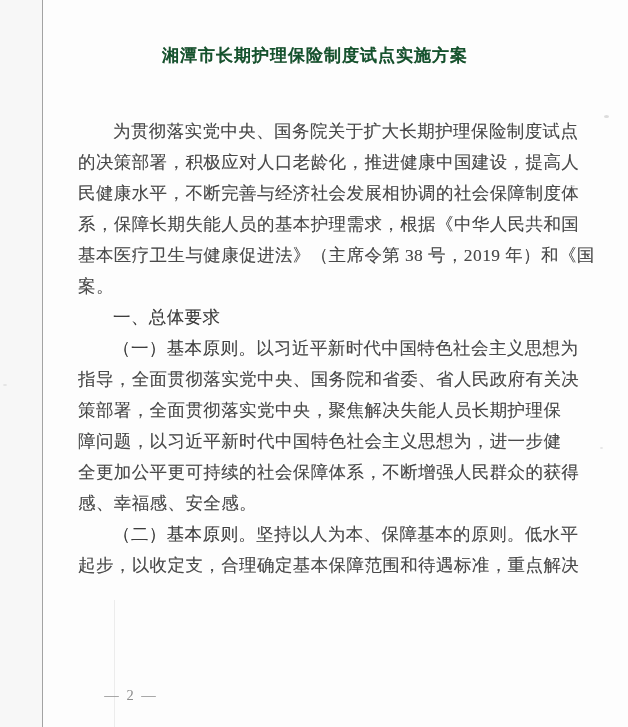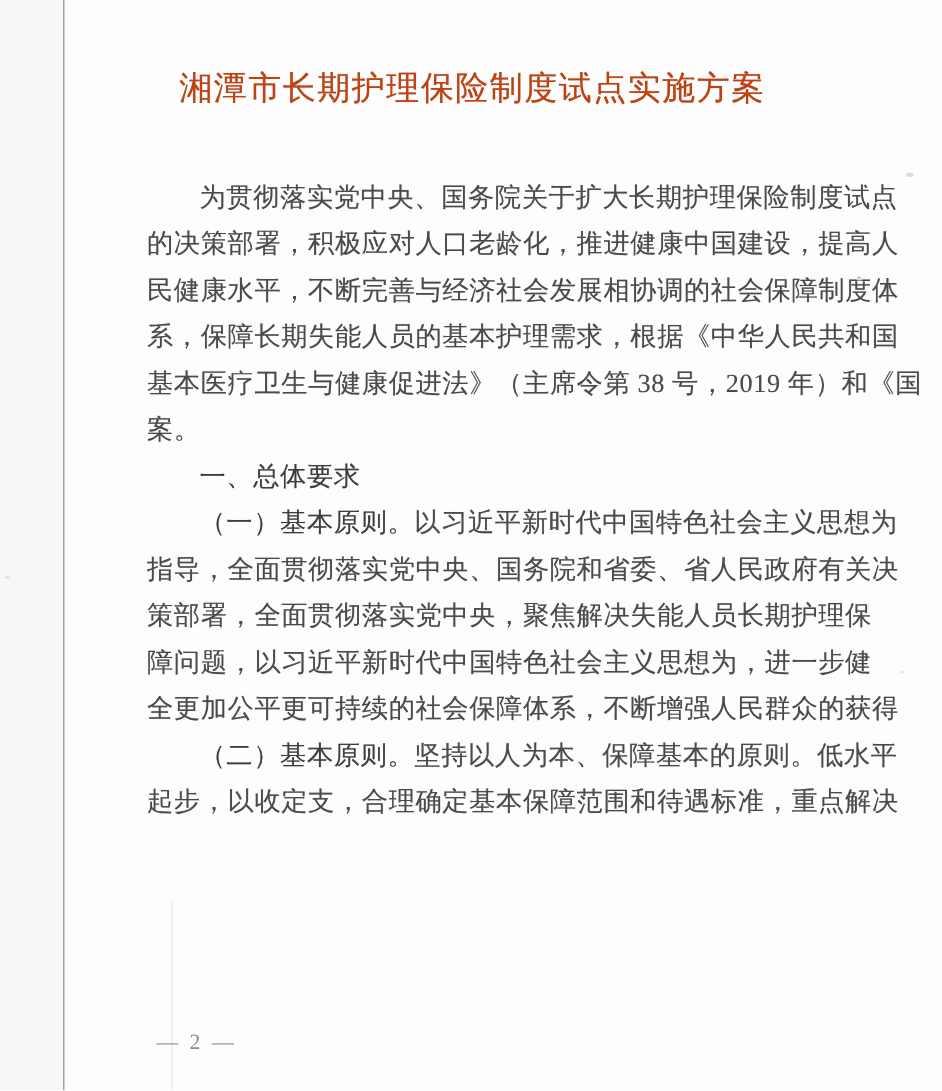--- a/index.html
+++ b/index.html
@@ -28,38 +28,38 @@
     left: 114px; top: 600px;
     width: 1px; height: 127px;
     background: rgba(170,170,170,0.20);
   }
   .title {
     position: absolute;
     top: 44px; left: 70px;
     width: 490px;
     margin: 0;
     text-align: center;
-    font-size: 22px;
-    font-weight: normal;
-    color: #c2410c;
+    font-size: 17px;
+    font-weight: bold;
+    color: #14532d;
     letter-spacing: 1px;
     text-shadow: 0 0 0.6px rgba(70,70,70,0.55);
     white-space: nowrap;
   }
   .doc-body {
     position: absolute;
     top: 116px; left: 78px;
     width: 512px;
     font-size: 17.5px;
     line-height: 31px;
     color: #4a4a4a;
     letter-spacing: 0.4px;
     text-shadow: 0 0 0.5px rgba(90,90,90,0.45);
   }
-  .line { height: 31px; white-space: nowrap; margin-left: 20px; }
+  .line { height: 31px; white-space: nowrap; }
   .line.indent { padding-left: 35px; }
   .b { font-weight: normal; color: #3d3d3d; }
   .pagenum {
     position: absolute;
     top: 687px; left: 96px;
     width: 70px;
     text-align: center;
     font-size: 14.5px;
     color: #8c8c8c;
     letter-spacing: 2px;
@@ -91,20 +91,21 @@
     <div class="line"><span class="b"></span><span>民健康水平，不断完善与经济社会发展相协调的社会保障制度体</span></div>
     <div class="line"><span class="b"></span><span>系，保障长期失能人员的基本护理需求，根据《中华人民共和国</span></div>
     <div class="line"><span class="b"></span><span>基本医疗卫生与健康促进法》（主席令第 38 号，2019 年）和《国</span></div>
     <div class="line"><span class="b"></span><span>案。</span></div>
     <div class="line indent"><span class="b">一、总体要求</span><span></span></div>
     <div class="line indent"><span class="b">（一）基本原则。</span><span>以习近平新时代中国特色社会主义思想为</span></div>
     <div class="line"><span class="b"></span><span>指导，全面贯彻落实党中央、国务院和省委、省人民政府有关决</span></div>
     <div class="line"><span class="b"></span><span>策部署，全面贯彻落实党中央，聚焦解决失能人员长期护理保</span></div>
     <div class="line"><span class="b"></span><span>障问题，以习近平新时代中国特色社会主义思想为，进一步健</span></div>
     <div class="line"><span class="b"></span><span>全更加公平更可持续的社会保障体系，不断增强人民群众的获得</span></div>
+    <div class="line"><span class="b"></span><span>感、幸福感、安全感。</span></div>
     <div class="line indent"><span class="b">（二）基本原则。</span><span>坚持以人为本、保障基本的原则。低水平</span></div>
     <div class="line"><span class="b"></span><span>起步，以收定支，合理确定基本保障范围和待遇标准，重点解决</span></div>
   </div>
 
   <div class="pagenum">— 2 —</div>
 
   <div class="speck s1"></div>
   <div class="speck s2"></div>
   <div class="speck s3"></div>
   <div class="speck s4"></div>

